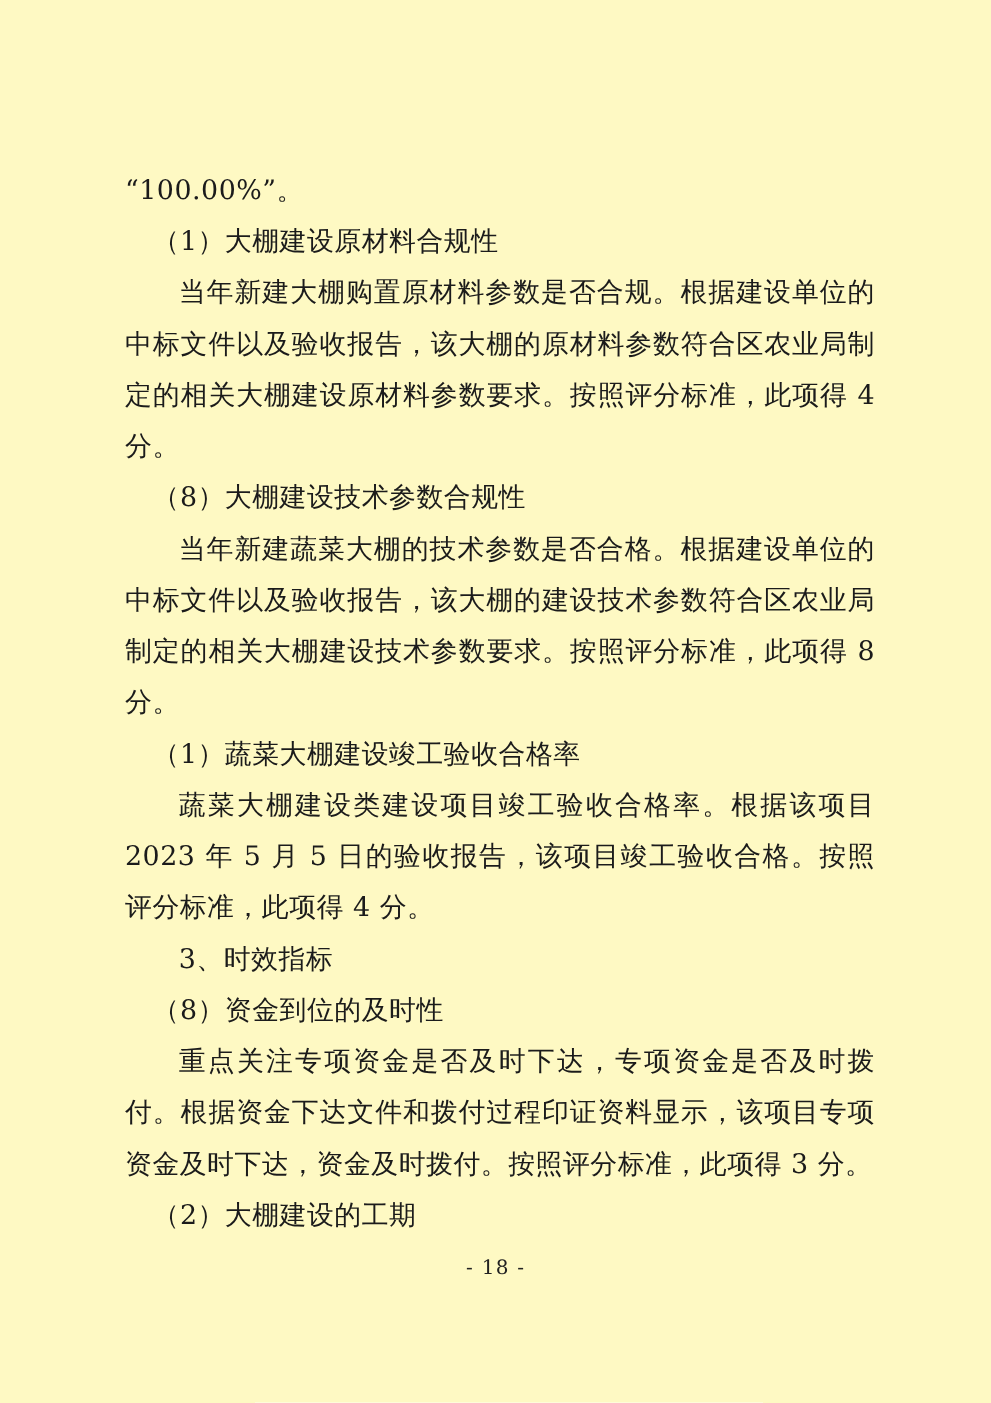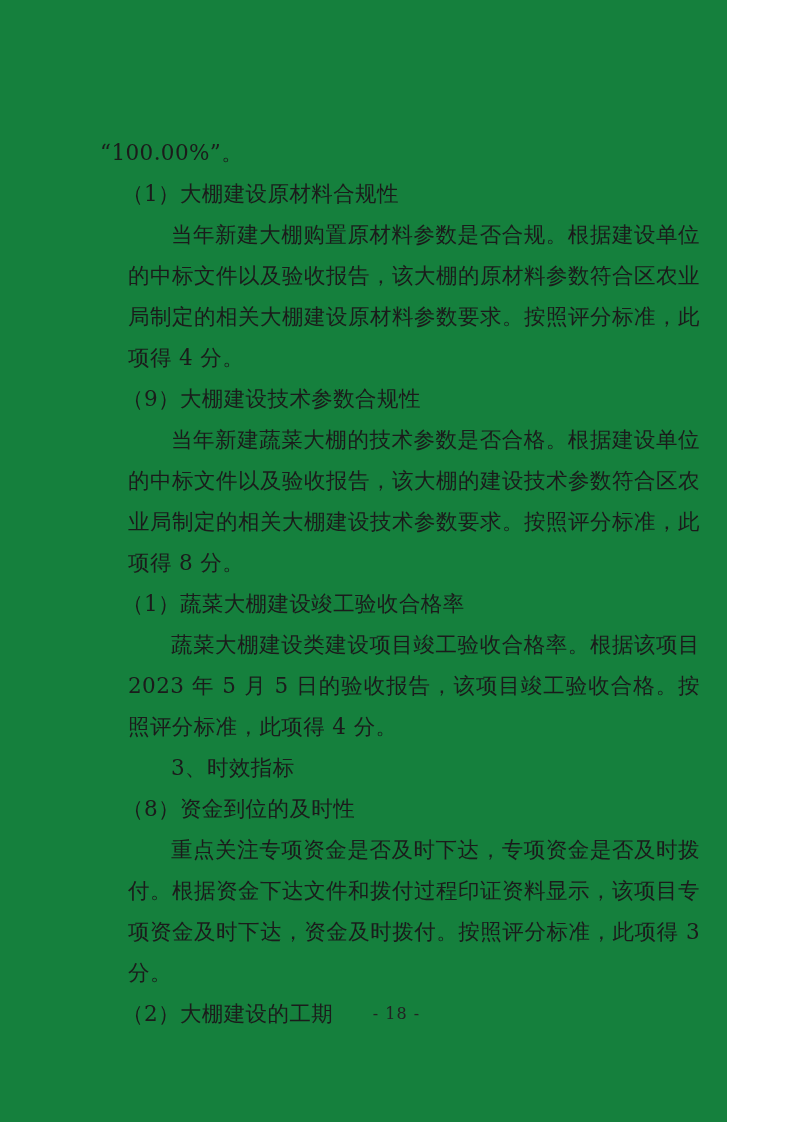--- a/index.html
+++ b/index.html
@@ -12,23 +12,23 @@
     height: 1122px;
     font-family: "DejaVu Serif", "Liberation Serif", serif;
     color: #1a1a1a;
     position: relative;
     overflow: hidden;
   }
   .page {
     position: absolute;
     left: 0;
     top: 0;
-    width: 727px;
+    width: 793px;
     height: 1122px;
-    background: #15803d;
+    background: #fef9c3;
   }
   .content {
     position: absolute;
     left: 100px;
     top: 132px;
     width: 600px;
   }
   .para {
     font-size: 21.5px;
     line-height: 41px;
@@ -39,21 +39,20 @@
     color: #1b1b1b;
   }
   .indent-1 {
     text-indent: 0;
   }
   .indent-2 {
     text-indent: 22px;
   }
   .indent-3 {
     text-indent: 43px;
-    margin-left: 28px;
   }
   .footer {
     position: absolute;
     left: 0;
     top: 1004px;
     width: 793px;
     text-align: center;
     font-size: 16px;
     letter-spacing: 1px;
     color: #222;
@@ -61,21 +60,21 @@
   }
 </style>
 </head>
 <body>
 
 <div class="page">
   <div class="content">
     <p class="para indent-1">“100.00%”。</p>
     <p class="para indent-2">（1）大棚建设原材料合规性</p>
     <p class="para indent-3">当年新建大棚购置原材料参数是否合规。根据建设单位的中标文件以及验收报告，该大棚的原材料参数符合区农业局制定的相关大棚建设原材料参数要求。按照评分标准，此项得 4 分。</p>
-    <p class="para indent-2">（9）大棚建设技术参数合规性</p>
+    <p class="para indent-2">（8）大棚建设技术参数合规性</p>
     <p class="para indent-3">当年新建蔬菜大棚的技术参数是否合格。根据建设单位的中标文件以及验收报告，该大棚的建设技术参数符合区农业局制定的相关大棚建设技术参数要求。按照评分标准，此项得 8 分。</p>
     <p class="para indent-2">（1）蔬菜大棚建设竣工验收合格率</p>
     <p class="para indent-3">蔬菜大棚建设类建设项目竣工验收合格率。根据该项目 2023 年 5 月 5 日的验收报告，该项目竣工验收合格。按照评分标准，此项得 4 分。</p>
     <p class="para indent-3">3、时效指标</p>
     <p class="para indent-2">（8）资金到位的及时性</p>
     <p class="para indent-3">重点关注专项资金是否及时下达，专项资金是否及时拨付。根据资金下达文件和拨付过程印证资料显示，该项目专项资金及时下达，资金及时拨付。按照评分标准，此项得 3 分。</p>
     <p class="para indent-2">（2）大棚建设的工期</p>
   </div>
   <div class="footer">- 18 -</div>
 </div>

